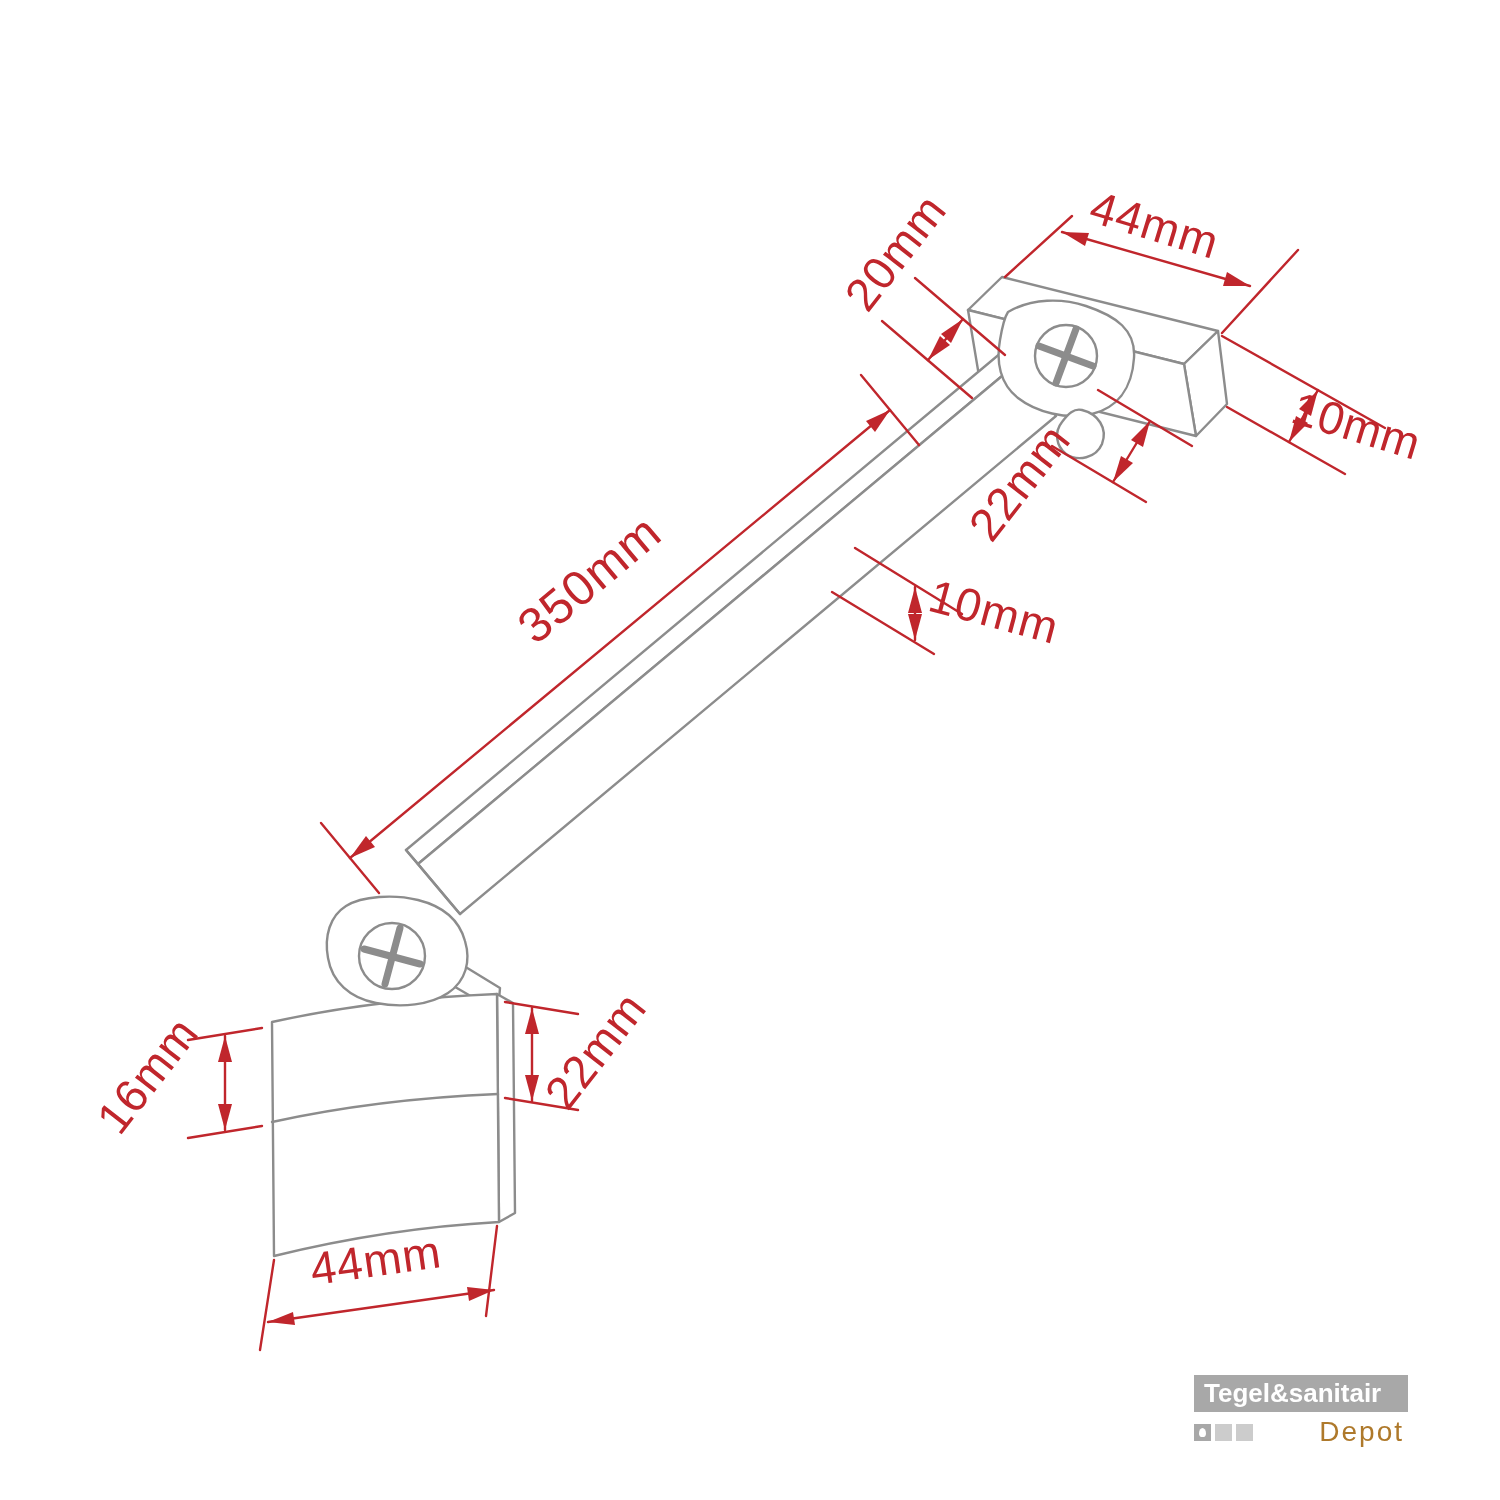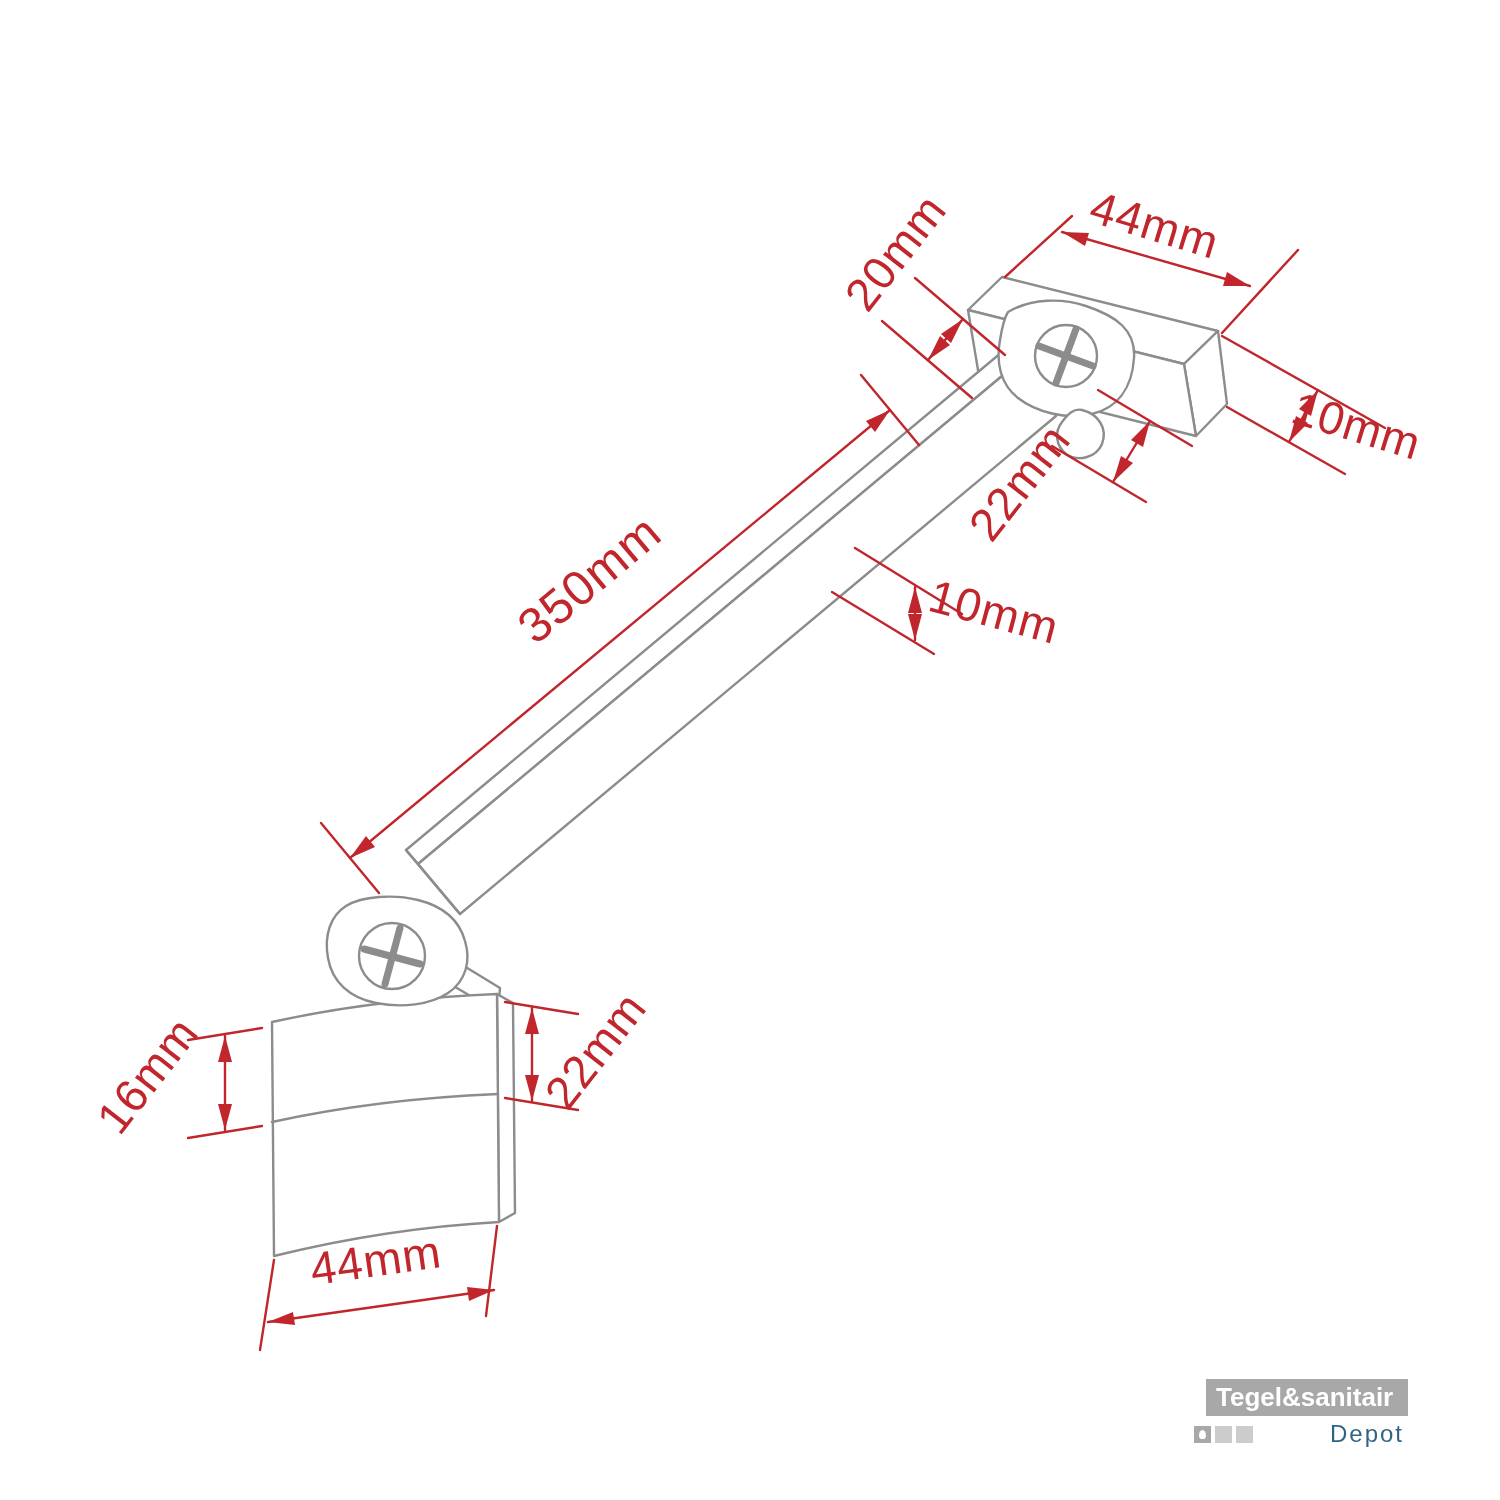--- a/index.html
+++ b/index.html
@@ -14,27 +14,27 @@
   .ink{stroke:var(--ink);stroke-width:2.4;fill:#ffffff;stroke-linejoin:round;}
   .ink-open{stroke:var(--ink);stroke-width:2.4;fill:none;stroke-linecap:round;}
   .screw-cross{stroke:var(--ink);stroke-width:7;stroke-linecap:round;}
   .dim-line{stroke:var(--dimension);stroke-width:2.4;fill:none;stroke-linecap:round;}
   .arr{fill:var(--dimension);stroke:none;}
   .dim-text{fill:var(--dimension);font-size:46px;letter-spacing:1px;}
   .dim-text-big{fill:var(--dimension);font-size:49px;letter-spacing:1px;}
   
   .watermark{position:absolute;right:92px;bottom:52px;width:214px;opacity:.85;}
   .wm-bar{background:#9a9a9a;color:#ffffff;font-weight:bold;font-size:26px;
-          padding:5px 10px 6px 10px;line-height:1;margin-left:12px;}
+          padding:5px 10px 6px 10px;line-height:1;}
   .wm-row{display:flex;align-items:center;margin-top:4px;gap:4px;}
   .wm-sq{width:17px;height:17px;background:#9a9a9a;position:relative;}
   .wm-sq.light{background:#c4c4c4;}
   .wm-sq .drop{position:absolute;left:5px;top:4px;width:7px;height:9px;background:#ffffff;
                border-radius:50% 50% 50% 50%/60% 60% 40% 40%;}
-  .wm-depot{margin-left:auto;color:#0c4a6e;font-size:24px;letter-spacing:2px;padding-right:4px;}
+  .wm-depot{margin-left:auto;color:#a16207;font-size:28px;letter-spacing:2px;padding-right:4px;}
 </style>
 </head>
 <body>
 
 <div class="stage">
   <svg viewBox="0 0 1500 1500" width="1500" height="1500">
 
     <g>
       <path class="ink" d="M 1002,277 L 1218,331 L 1184,364 L 968,310 Z"></path>
       <path class="ink" d="M 1218,331 L 1227,404 L 1196,436 L 1184,364 Z"></path>

